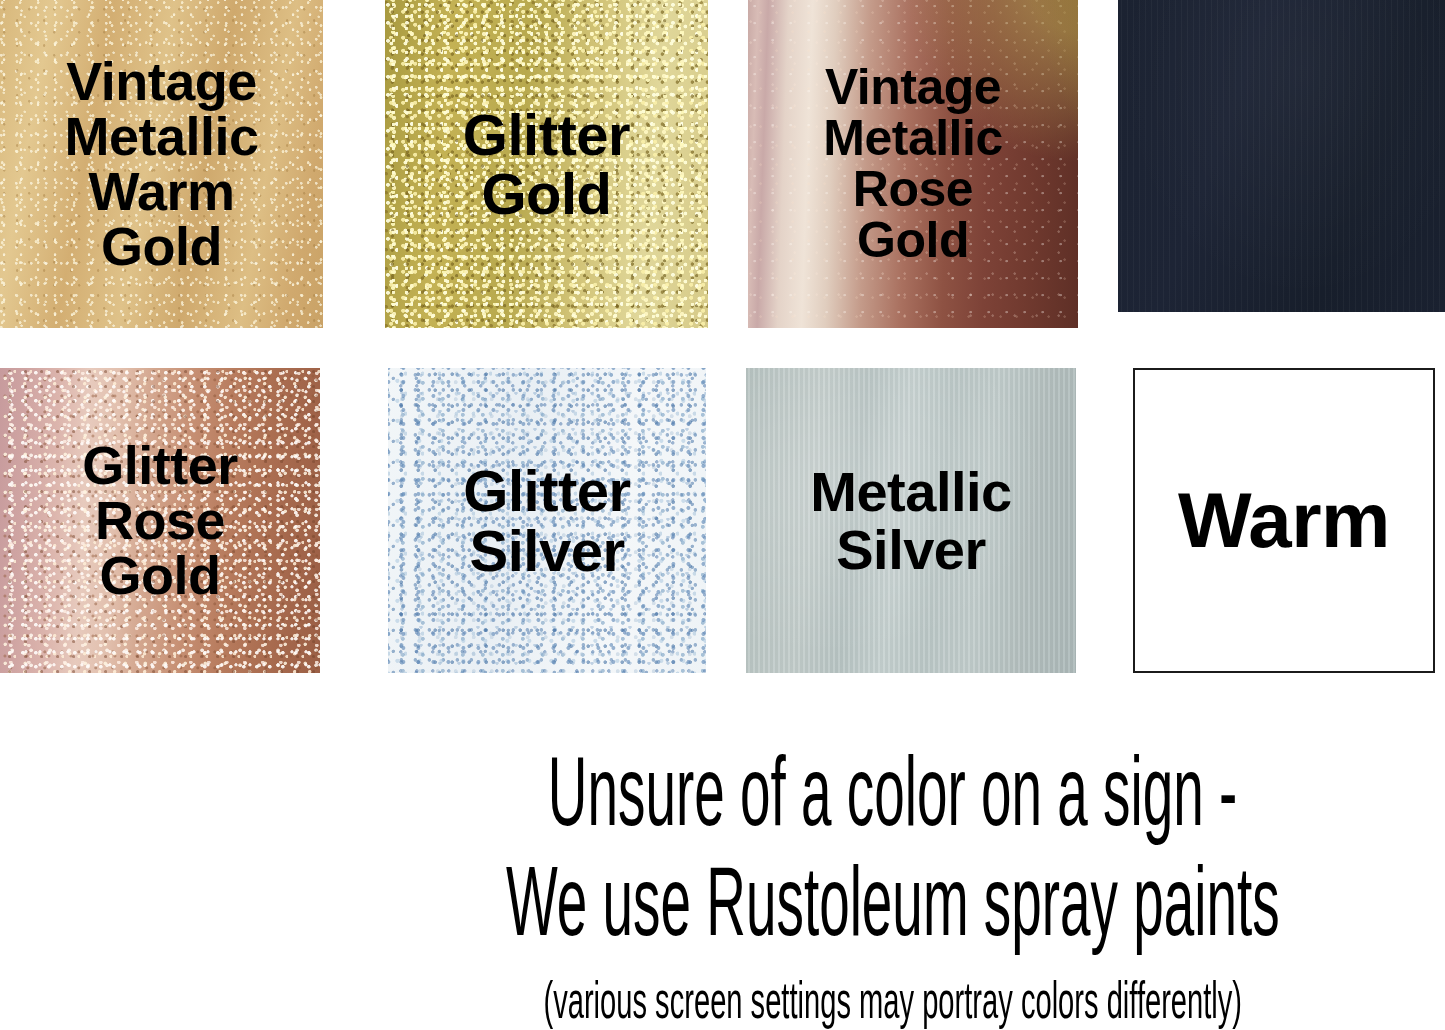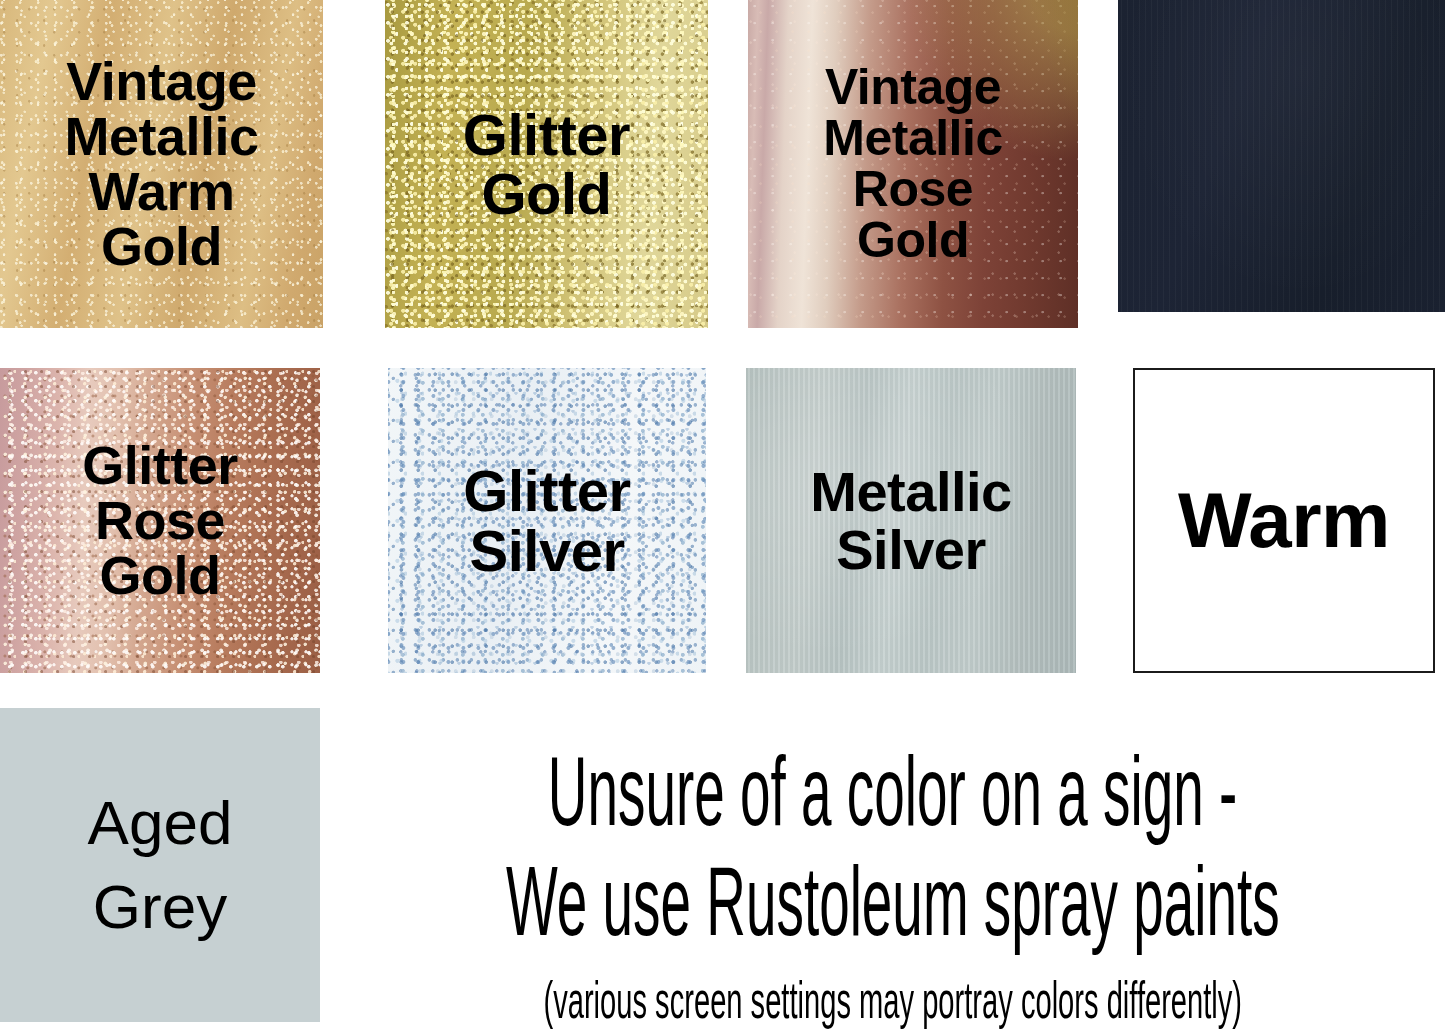--- a/index.html
+++ b/index.html
@@ -297,24 +297,20 @@
   <div class="swatch" id="sw-metallic-silver">
     <div class="tex"></div>
     <div class="label">Metallic
 Silver</div>
   </div>
 
   <div class="swatch" id="sw-white">
     <div class="label">Warm</div>
   </div>
 
-  <div class="swatch" id="sw-aged-grey">
-    <div class="label">Aged
-Grey</div>
-  </div>
 
   <div id="note-block">
     <div class="note-line" id="note-line-1">Unsure of a color on a sign -</div>
     <div class="note-line" id="note-line-2">We use Rustoleum spray paints</div>
     <div class="note-line" id="note-line-3">(various screen settings may portray colors differently)</div>
   </div>
 
 </div>
 
 </body></html>

